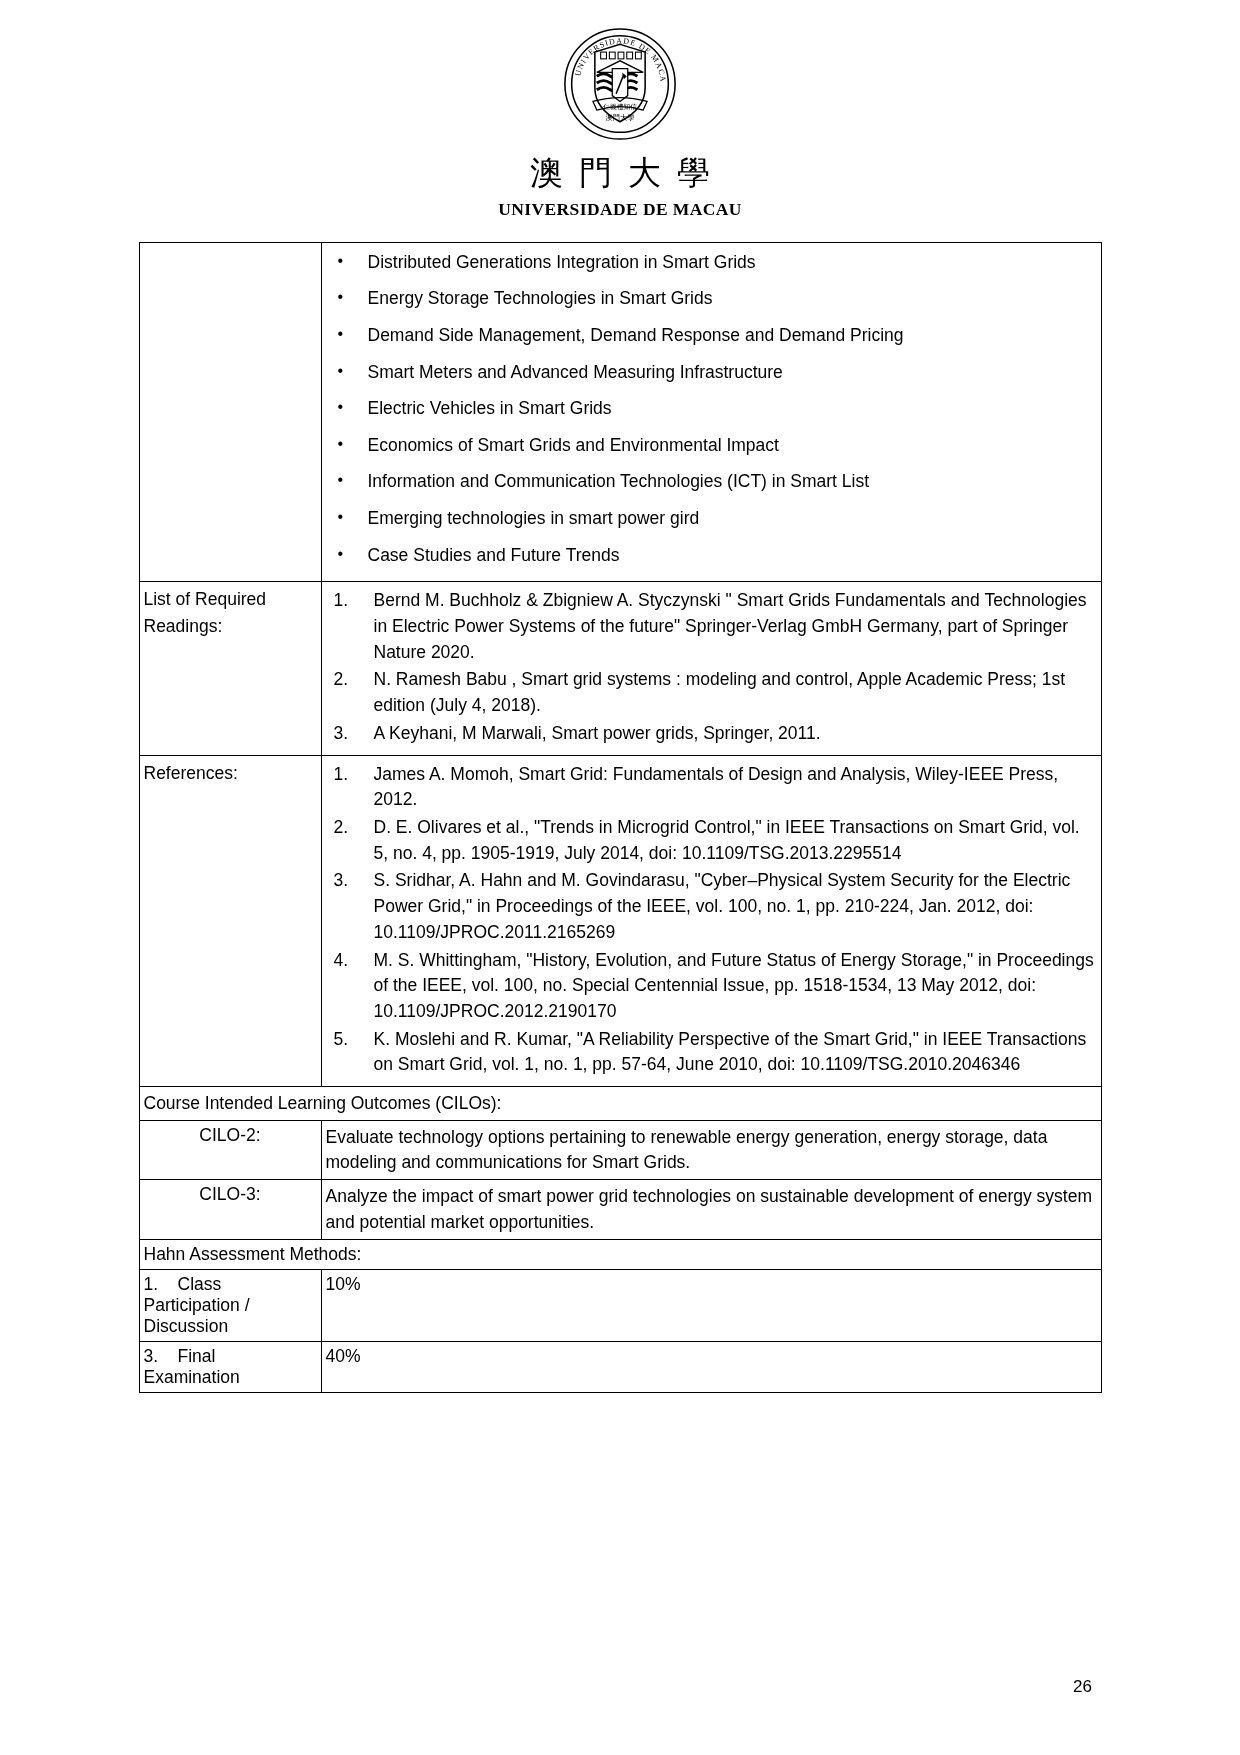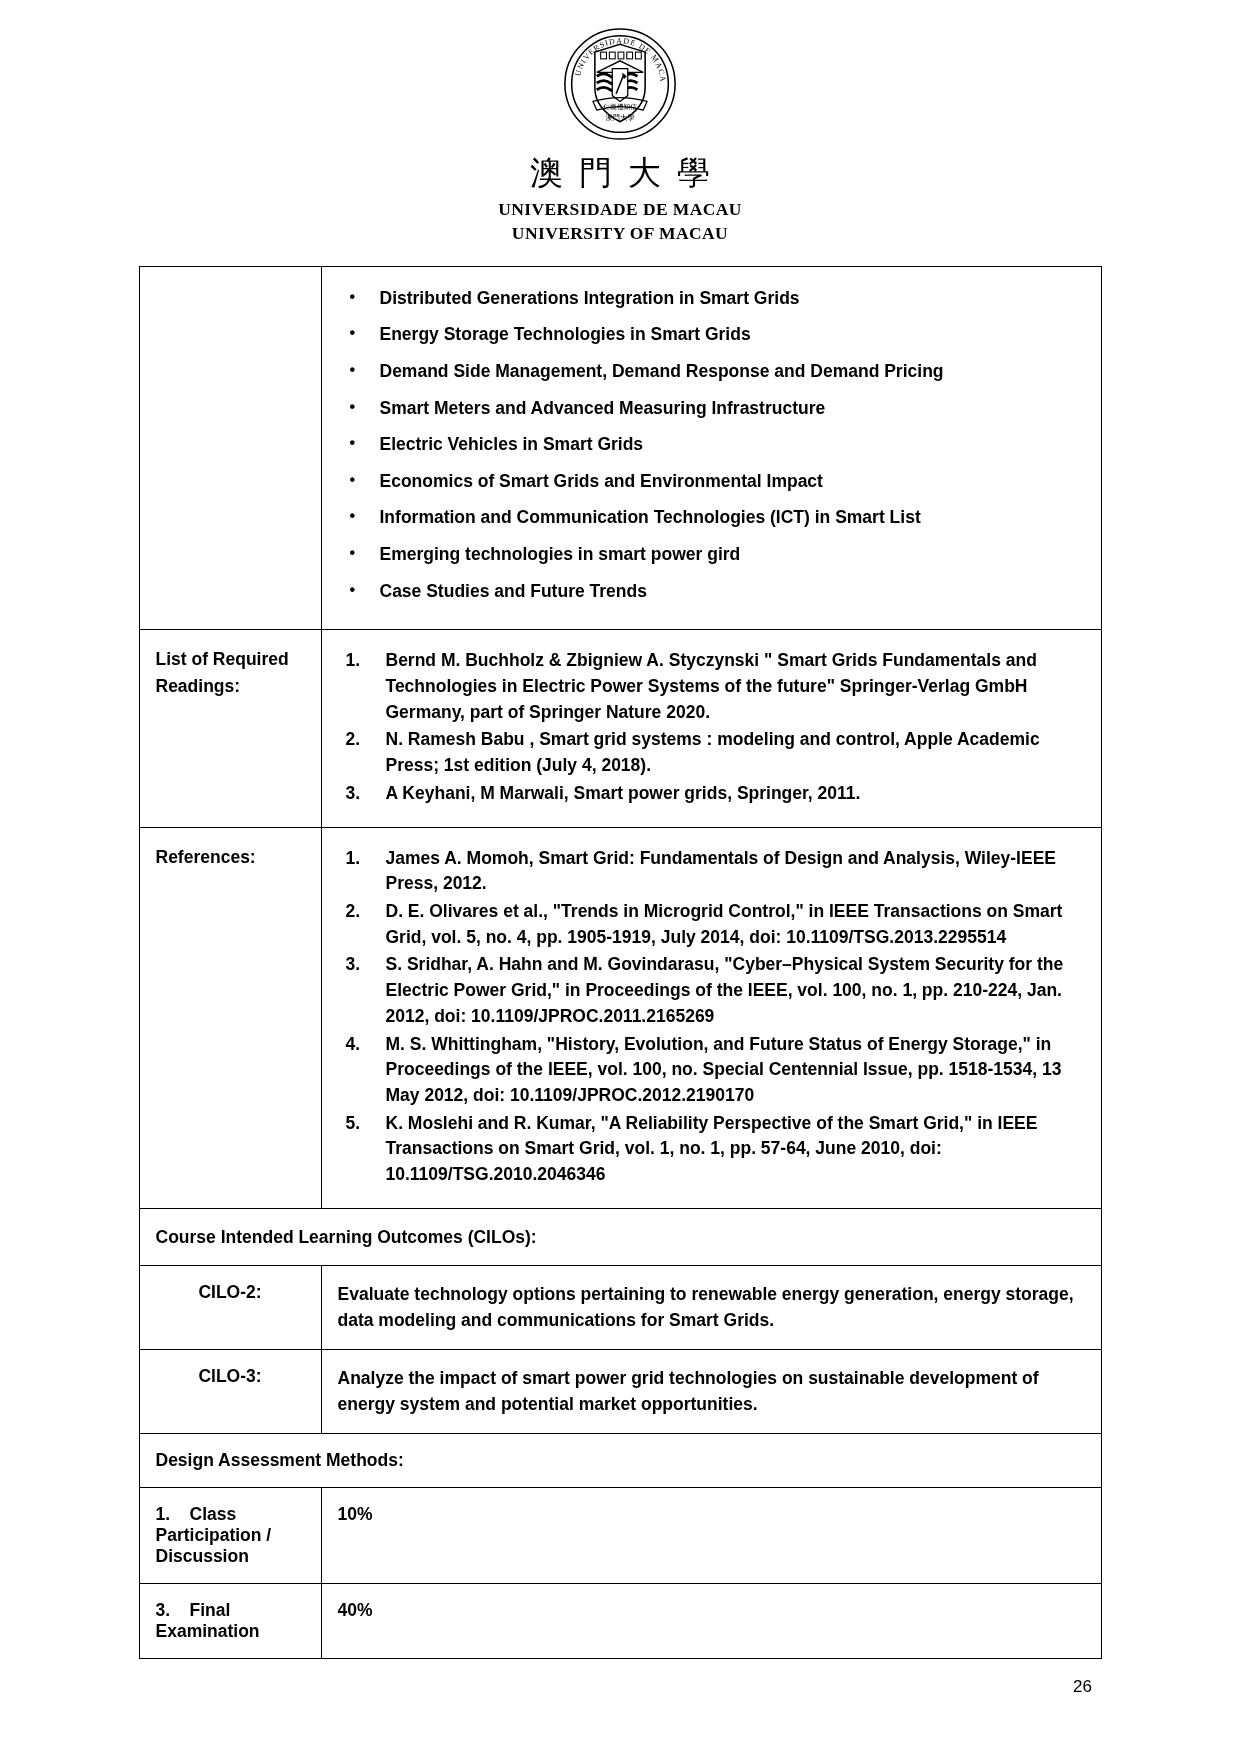--- a/index.html
+++ b/index.html
@@ -60,22 +60,21 @@
   
   .doc-table {
     width: 962px;
     margin: 22px auto 0 auto;
     border-collapse: collapse;
     table-layout: fixed;
   }
   .doc-table td {
     border: 1.4px solid #000;
     vertical-align: top;
-    padding: 16px;
-    font-weight: bold;
+    padding: 4px;
   }
   .col-label { width: 182px; }
   .col-body  { width: 780px; }
 
   .label-cell {
     font-size: 17.5px;
     padding: 10px 8px 10px 12px;
     line-height: 1.5;
     vertical-align: middle;
   }
@@ -203,21 +202,20 @@
       <path d="M32 78 Q60 70 88 78 L84 87 Q60 80 36 87 Z" fill="none" stroke="#000" stroke-width="1.3"></path>
       <text x="60" y="86" font-size="7" text-anchor="middle" font-family="'Liberation Serif',serif">仁義禮知信</text>
       <text x="60" y="97" font-size="7.5" text-anchor="middle" font-family="'Liberation Serif',serif">澳門大學</text>
       <path id="arcTop" d="M 18 60 A 42 42 0 0 1 102 60" fill="none"></path>
       <text font-size="8.2" font-family="'Liberation Serif',serif" letter-spacing="1.1">
         <textPath href="#arcTop" startOffset="6%">UNIVERSIDADE DE MACAU</textPath>
       </text>
     </svg>
     <div class="cn-title">澳門大學</div>
     <div class="pt-title">UNIVERSIDADE DE MACAU</div>
-    <div class="en-title">UNIVERSITY OF MACAU</div>
   </div>
 
   <table class="doc-table">
     <colgroup>
       <col class="col-label">
       <col class="col-body">
     </colgroup>
     <tbody>
 
       <tr>
@@ -268,21 +266,21 @@
       <tr>
         <td class="cilo-key">CILO-2:</td>
         <td class="cilo-text">Evaluate technology options pertaining to renewable energy generation, energy storage, data modeling and communications for Smart Grids.</td>
       </tr>
       <tr>
         <td class="cilo-key">CILO-3:</td>
         <td class="cilo-text">Analyze the impact of smart power grid technologies on sustainable development of energy system and potential market opportunities.</td>
       </tr>
 
       <tr>
-        <td class="assess-heading-cell" colspan="2">Design Assessment Methods:</td>
+        <td class="assess-heading-cell" colspan="2">Hahn Assessment Methods:</td>
       </tr>
 
       <tr>
         <td class="assess-name">
           <span class="num">1.</span><span>Class Participation / Discussion</span>
         </td>
         <td class="assess-weight">10%</td>
       </tr>
       <tr>
         <td class="assess-name">

